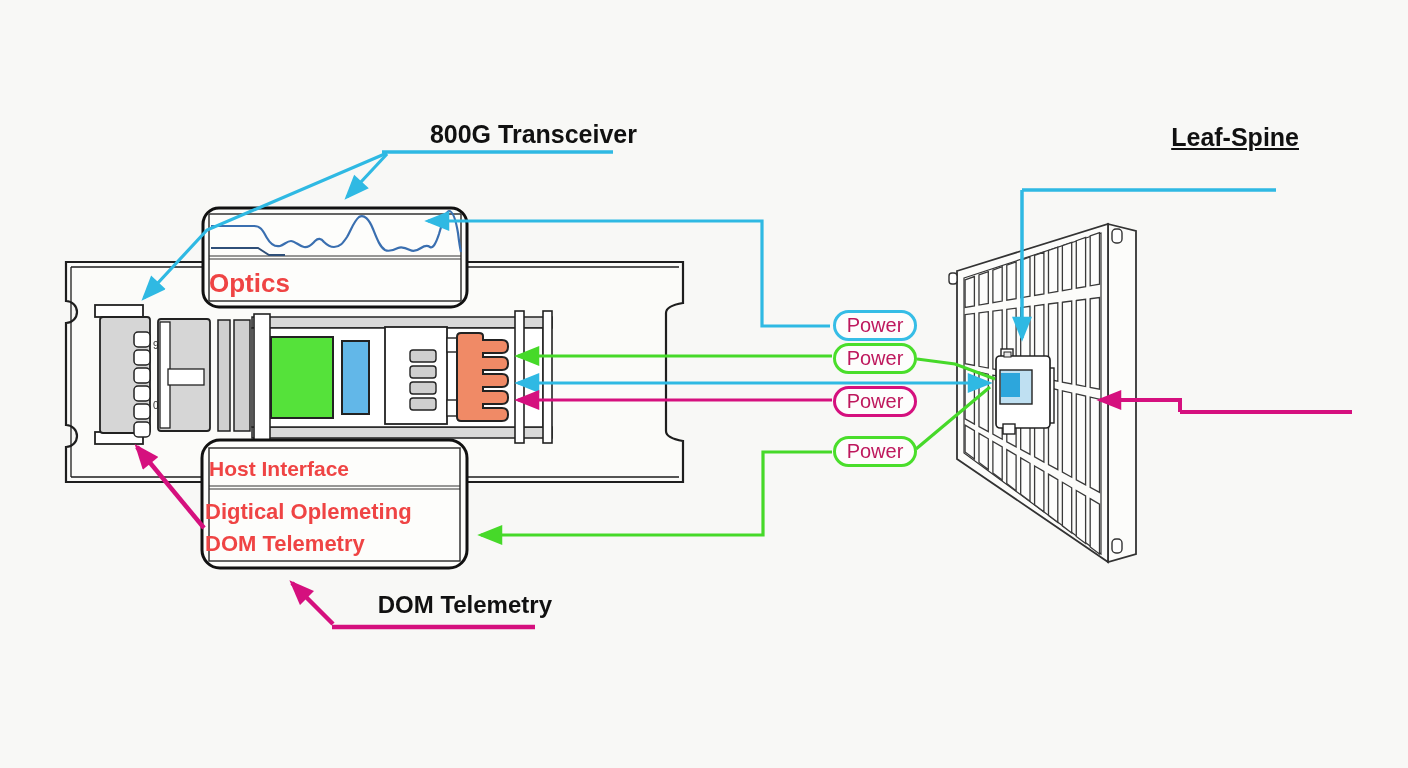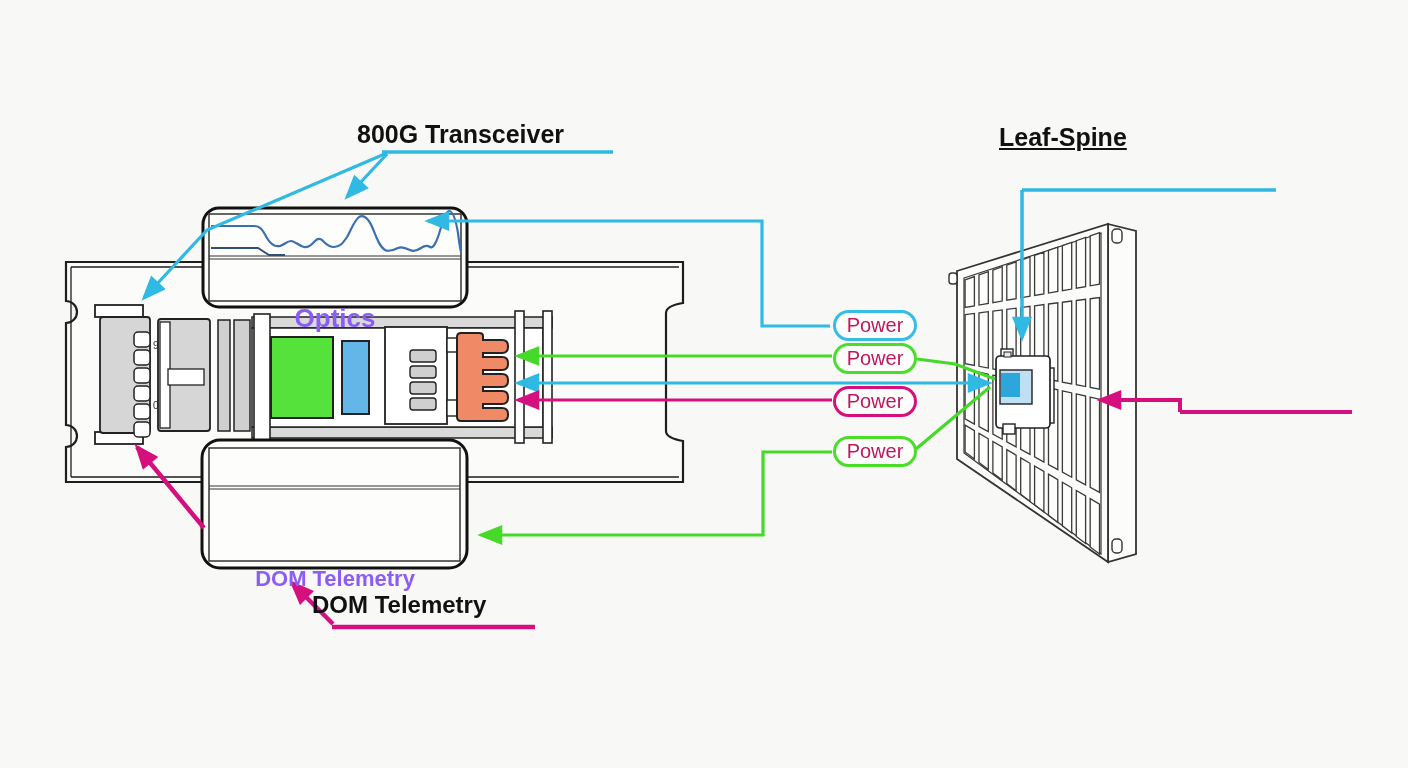--- a/index.html
+++ b/index.html
@@ -1,22 +1,22 @@
 <!DOCTYPE html>
 <html><head>
 <meta charset="utf-8">
 <style>
   html,body{margin:0;padding:0;overflow:hidden;}
   body{font-family:"Liberation Sans","DejaVu Sans",sans-serif;}
   #canvas{position:relative;width:1408px;height:768px;background:#f8f8f6;overflow:hidden;}
   #art{position:absolute;left:0;top:0;}
-  .lbl{position:absolute;color:#111;font-weight:bold;text-align:left;letter-spacing:0;}
+  .lbl{position:absolute;color:#111;font-weight:bold;text-align:right;letter-spacing:0;}
   .lbl-big{font-size:25px;line-height:36px;}
   .lbl-med{font-size:24px;}
-  .box-lbl{position:absolute;color:#8b5cf6;font-weight:bold;text-align:center;margin-top:35px;}
+  .box-lbl{position:absolute;color:#ef4444;font-weight:bold;}
   .pill{position:absolute;width:84px;height:31px;background:#fdfdfc;border-radius:17px;
         display:flex;align-items:center;justify-content:center;
         font-size:20px;font-weight:400;color:#be185d;box-sizing:border-box;}
 </style>
 </head>
 <body>
 
 <div id="canvas">
 
 <svg id="art" width="1408" height="768" viewBox="0 0 1408 768">
@@ -187,19 +187,21 @@
 
   <div class="lbl lbl-big" style="left:999px;top:119px;width:300px;text-decoration:underline;">
     <div>Leaf-Spine</div>
   </div>
 
 
   <div class="lbl lbl-med" style="left:312px;top:591px;width:240px;">DOM Telemetry</div>
 
   <div class="box-lbl" style="left:209px;top:268px;width:252px;font-size:26px;">Optics</div>
 
+  <div class="box-lbl" style="left:209px;top:457px;width:252px;font-size:21px;">Host Interface</div>
+  <div class="box-lbl" style="left:205px;top:499px;width:260px;font-size:22px;">Digtical Oplemeting</div>
   <div class="box-lbl" style="left:205px;top:531px;width:260px;font-size:22px;">DOM Telemetry</div>
 
   <div class="pill" style="left:833px;top:310px;border:3px solid #36bde6;">Power</div>
   <div class="pill" style="left:833px;top:343px;border:3px solid #4ade2b;">Power</div>
   <div class="pill" style="left:833px;top:386px;border:3px solid #d5107e;">Power</div>
   <div class="pill" style="left:833px;top:436px;border:3px solid #4ade2b;">Power</div>
 </div>
 
 </body></html>

